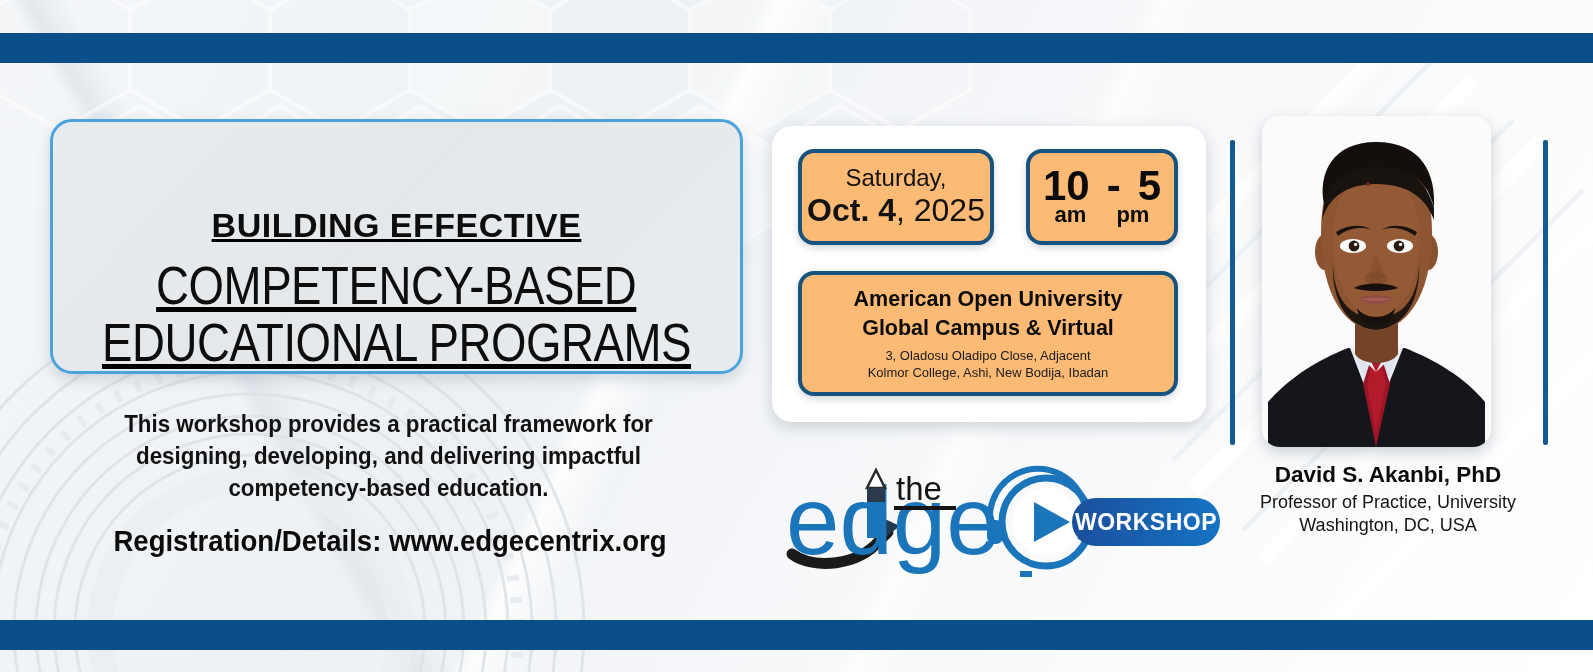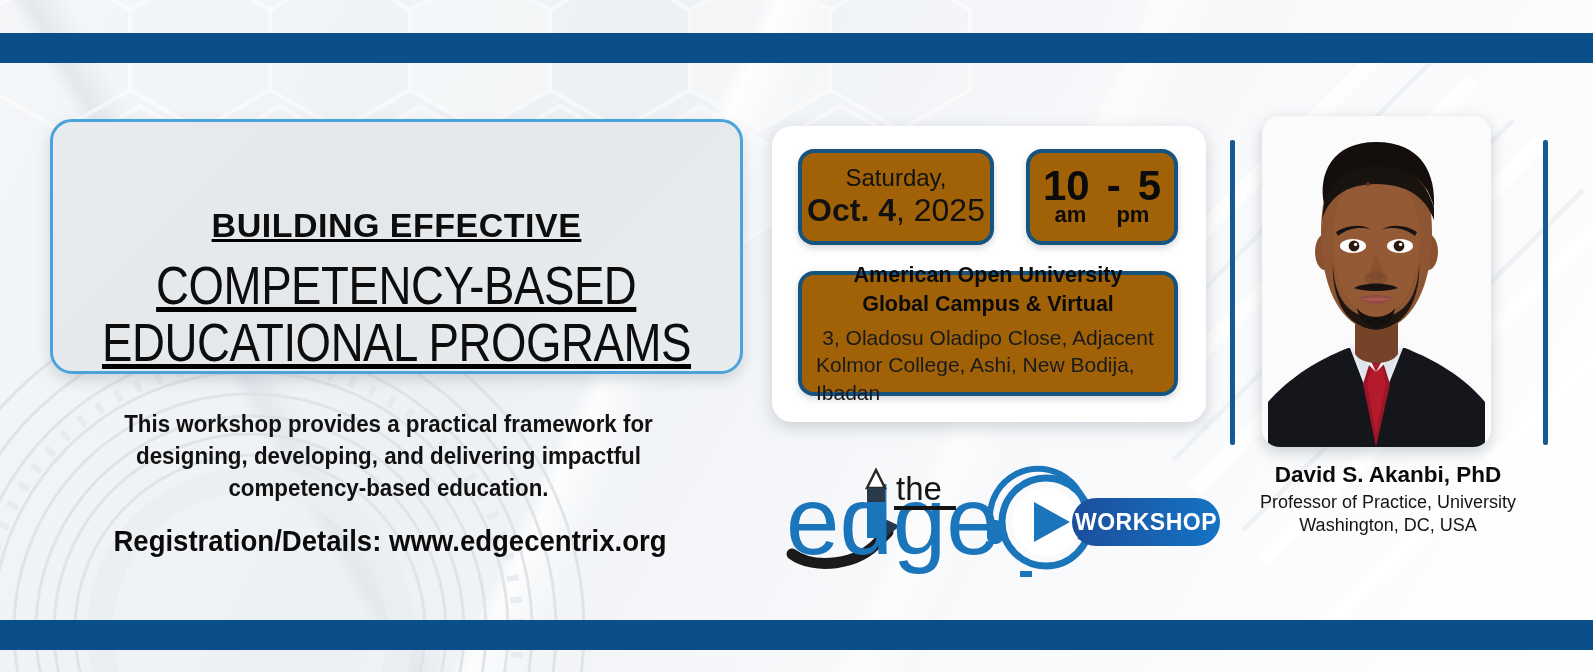--- a/index.html
+++ b/index.html
@@ -142,21 +142,21 @@
     width: 434px;
     height: 296px;
     background: #ffffff;
     border-radius: 20px;
     box-shadow: 0 5px 16px rgba(120,132,145,.35);
     z-index: 5;
   }
   .box {
     position: absolute;
     box-sizing: border-box;
-    background: #a16207;
+    background: #fdba74;
     border: 4px solid #16537f;
     border-radius: 16px;
     box-shadow: 0 3px 7px rgba(110,120,130,.3);
     display: flex;
     flex-direction: column;
     align-items: center;
     justify-content: center;
   }
   .box-date {
     left: 26px; top: 23px;
@@ -187,31 +187,31 @@
     gap: 30px;
     font-size: 22px;
     font-weight: 700;
     color: #0b0b0b;
     margin-top: -4px;
   }
 
   .box-venue {
     left: 26px; top: 145px;
     width: 380px; height: 125px;
-    padding: 6px 14px;
+    padding: 6px 1px;
   }
   .venue-name {
     font-size: 21.5px;
     font-weight: 700;
     color: #0b0b0b;
     line-height: 1.33;
     text-align: center;
   }
   .venue-addr {
-    font-size: 21px;
+    font-size: 13px;
     font-weight: 400;
     color: #1a1a1a;
     line-height: 1.3;
     text-align: left;
     margin-top: 6px;
   }
 
   
   .logo-row {
     position: absolute;

